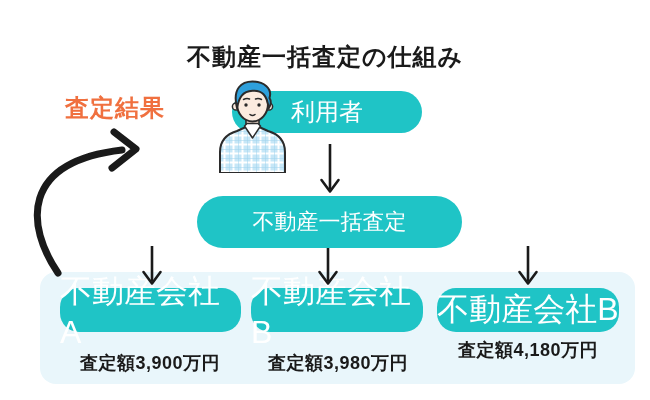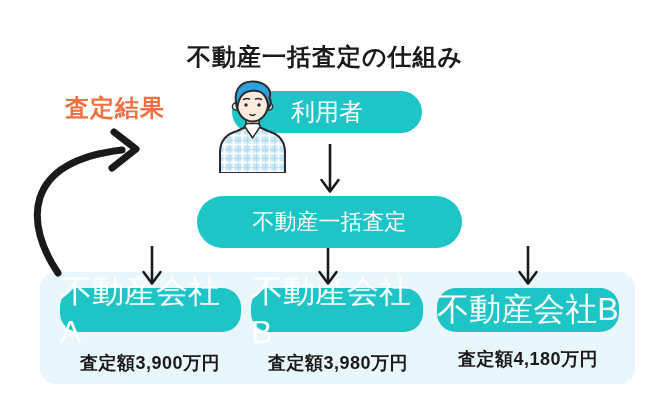--- a/index.html
+++ b/index.html
@@ -31,21 +31,21 @@
   .panel{
     position:absolute;left:40px;top:256px;width:595px;height:112px;
     background:var(--panel,#E9F6FB);border-radius:16px;z-index:1;
   }
   .price{
     position:absolute;width:220px;text-align:center;
     font-size:18px;font-weight:600;color:var(--ink,#1a1a1a);z-index:2;letter-spacing:0.5px;
   }
   .price-a{left:40px;top:335px;}
   .price-b{left:228px;top:335px;text-align:center;}
-  .price-c{left:418px;top:331px;}
+  .price-c{left:418px;top:322px;}
   .arrow-layer{position:absolute;left:0;top:0;width:650px;height:400px;z-index:3;pointer-events:none;}
   .person{position:absolute;left:211px;top:61px;width:84px;height:96px;z-index:4;}
 </style>
 </head>
 <body>
 
 <div class="canvas">
 
   <div class="title">不動産一括査定の仕組み</div>
 

